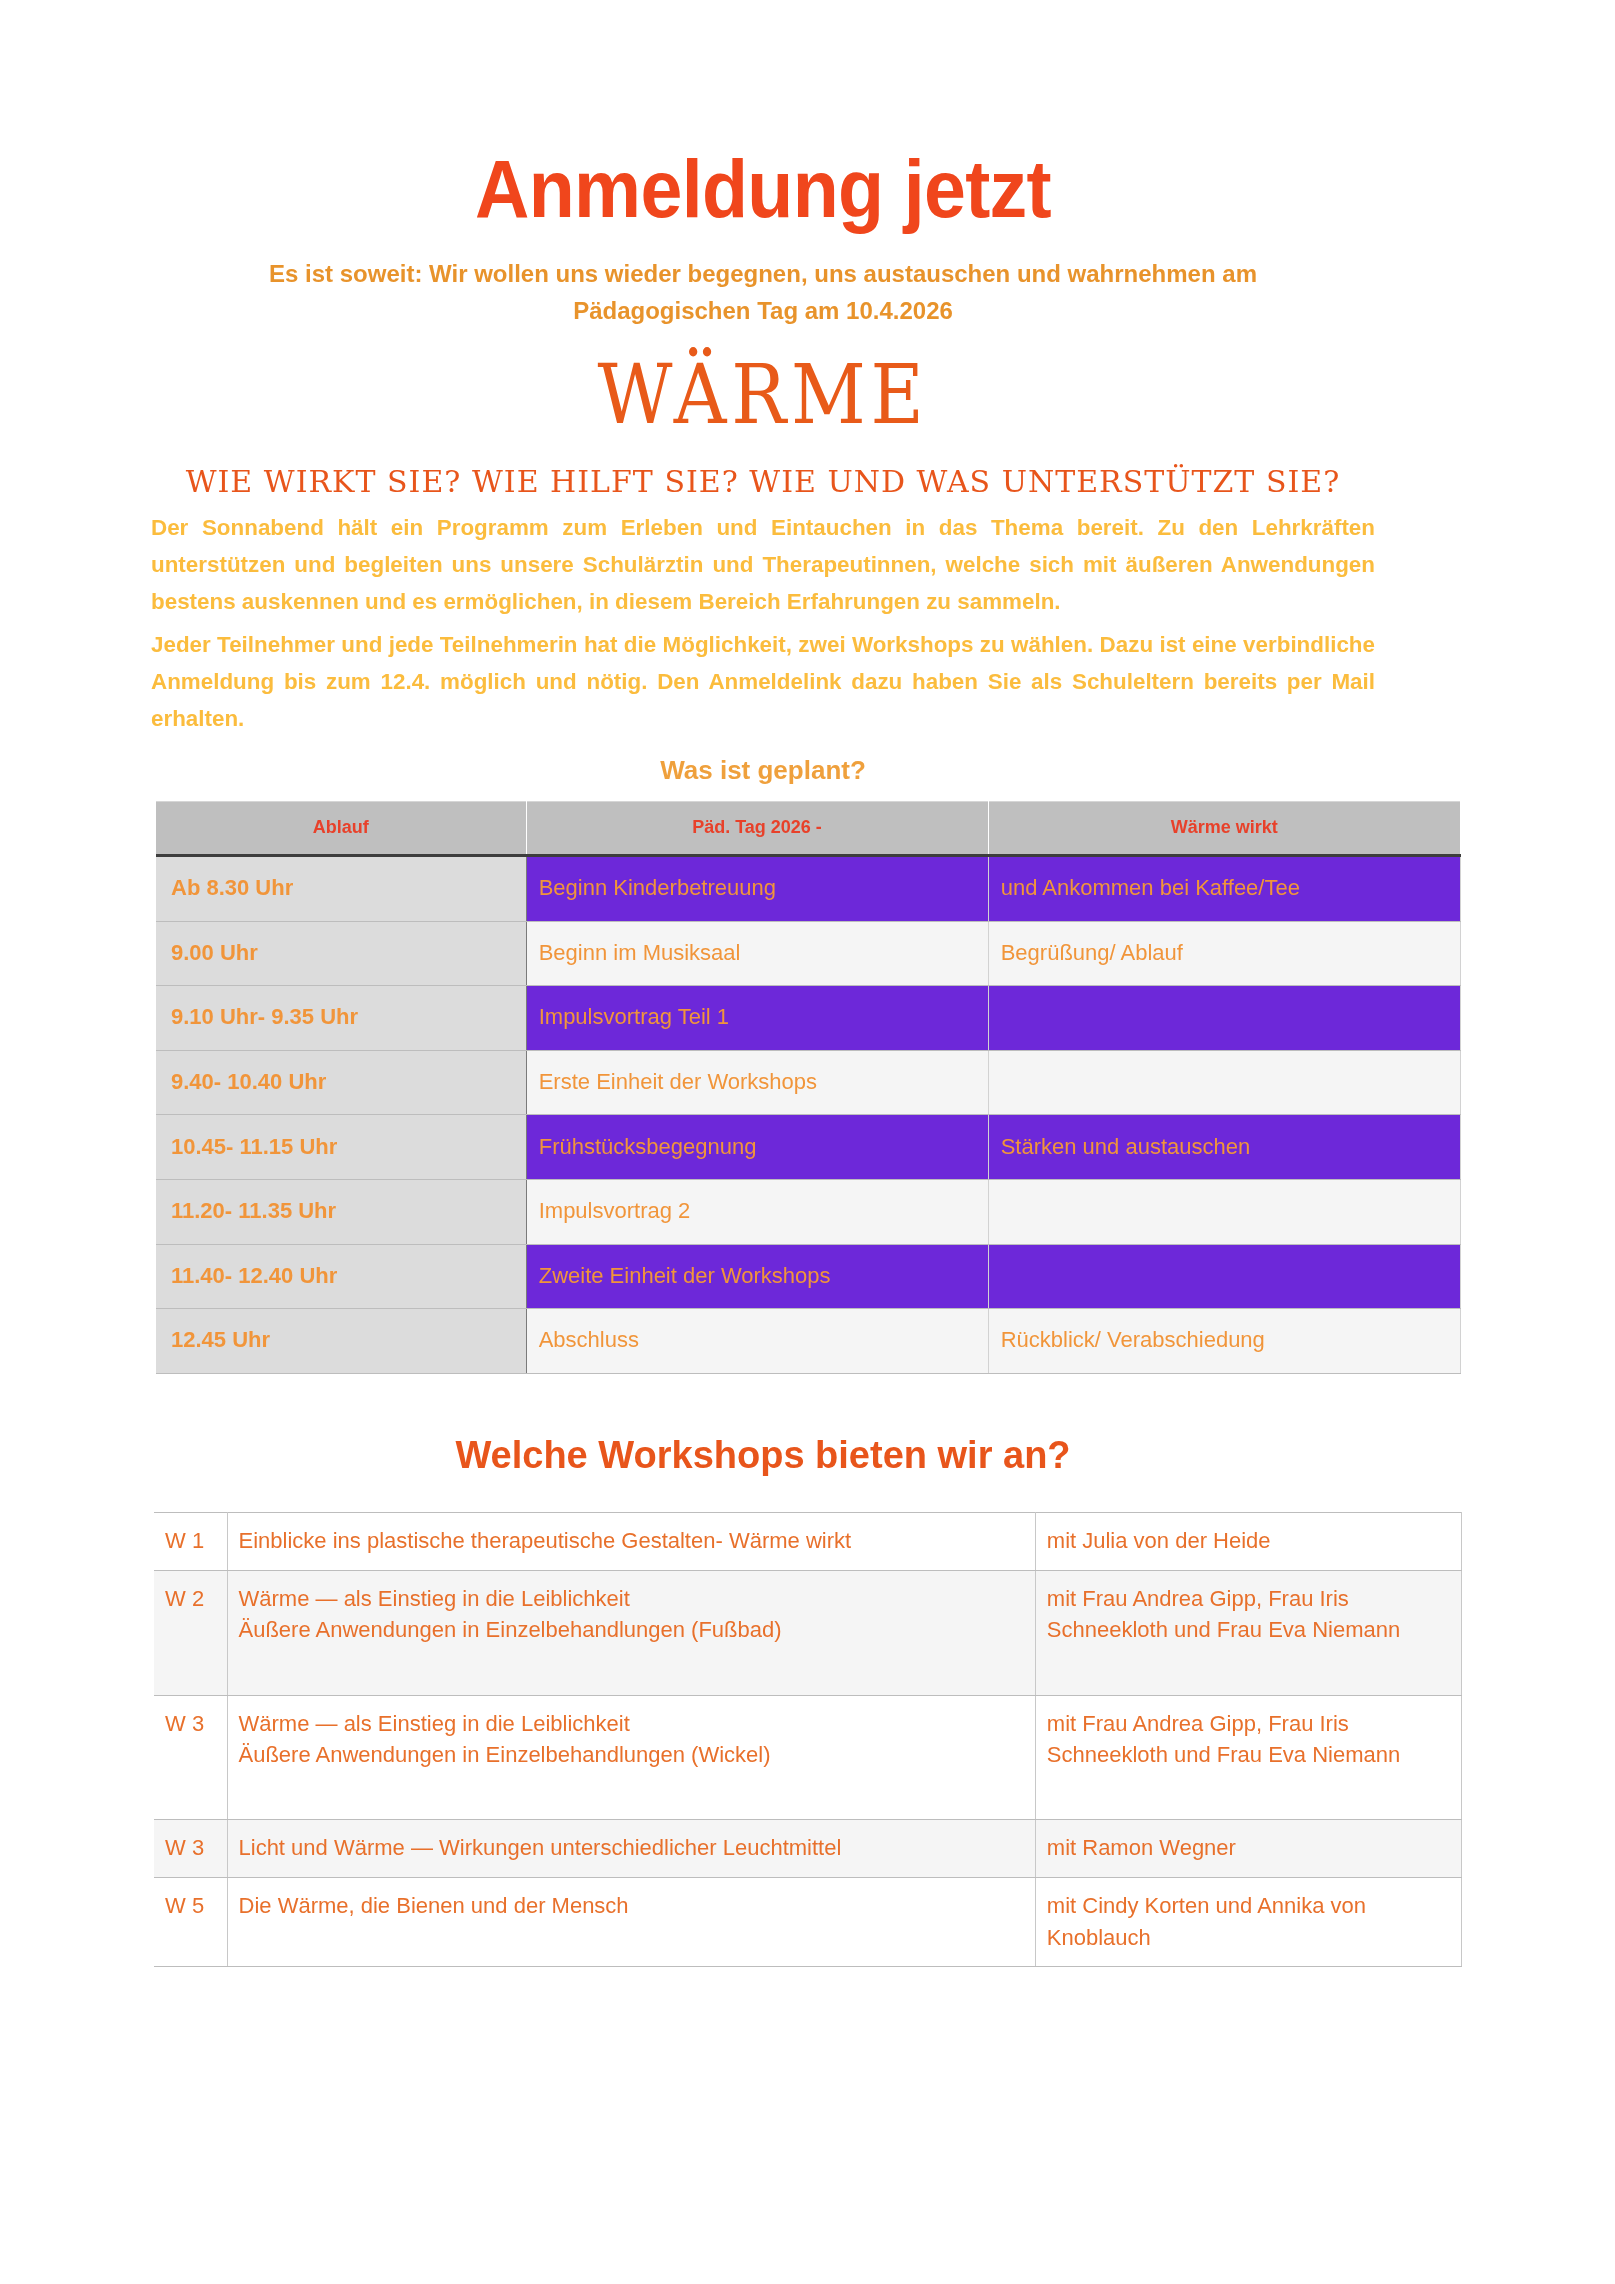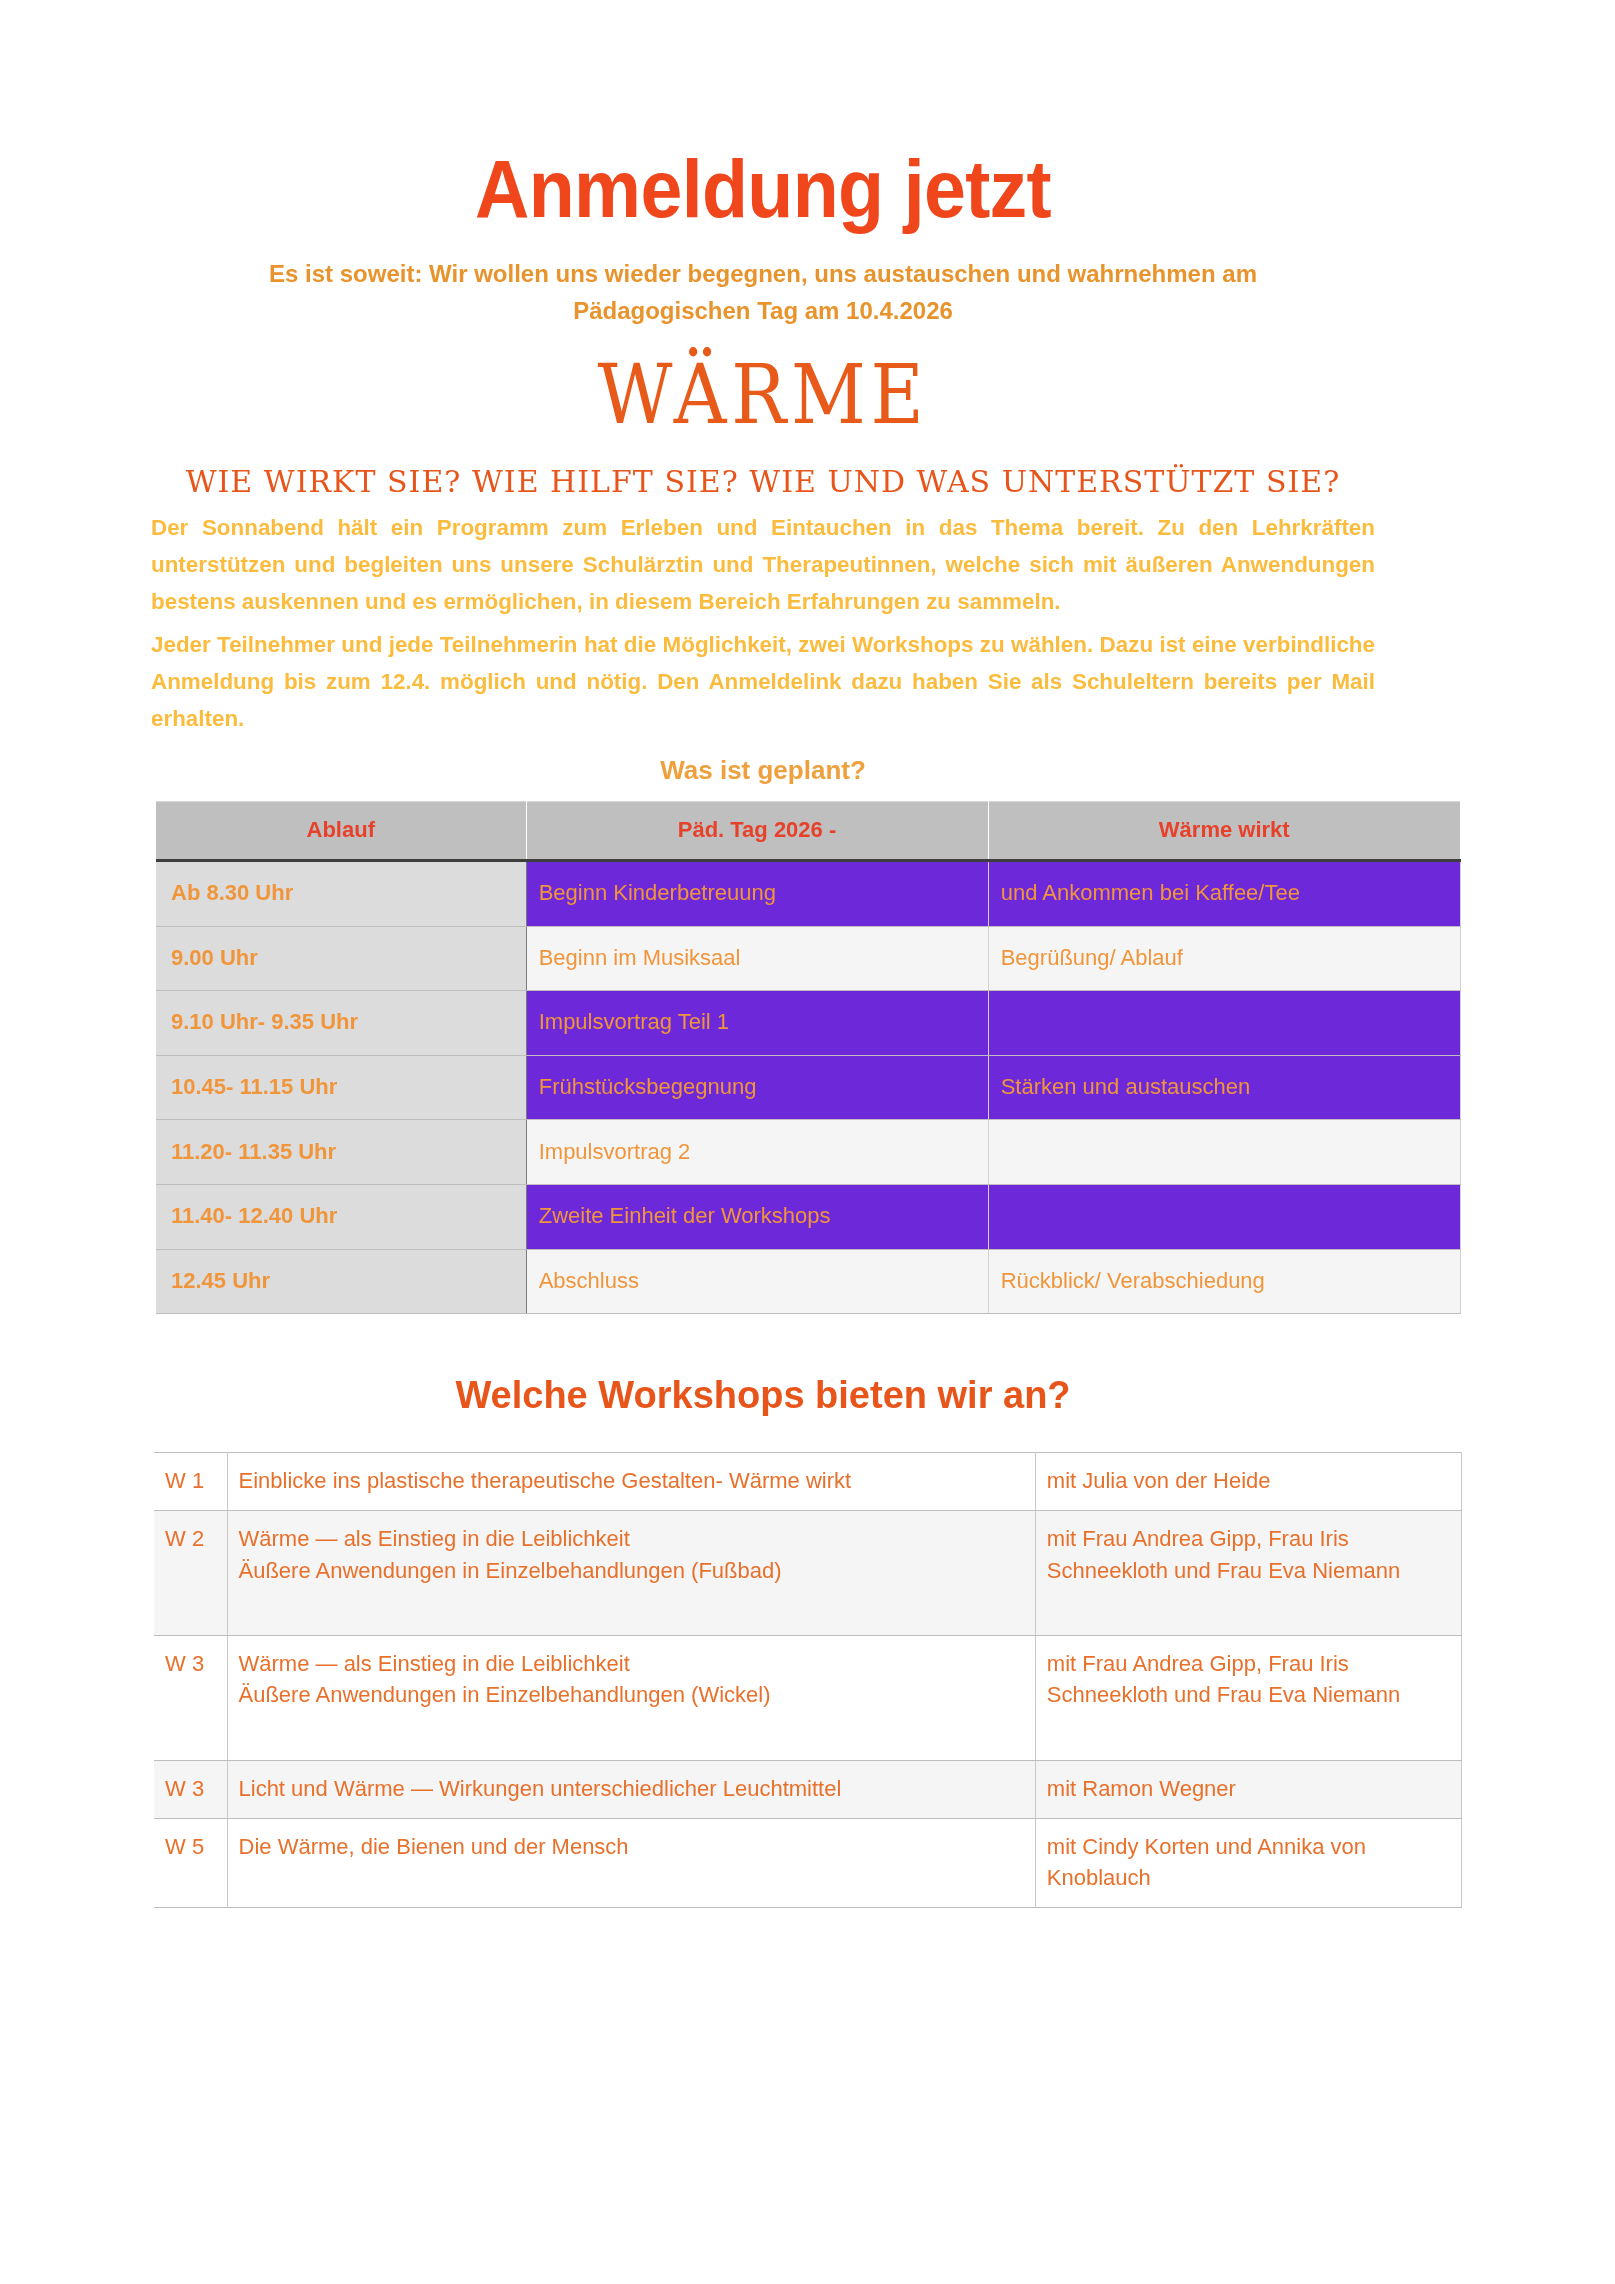--- a/index.html
+++ b/index.html
@@ -107,21 +107,21 @@
     border-collapse: collapse;
     table-layout: fixed;
   }
   table.schedule col.c1 { width: 370px; }
   table.schedule col.c2 { width: 462px; }
   table.schedule col.c3 { width: 472px; }
 
   table.schedule thead th {
     background: #BFBFBF;
     color: #E8412A;
-    font-size: 22px;
+    font-size: 18px;
     font-weight: bold;
     text-align: center;
     padding: 15px 6.8px 16.3px 6.8px;
     border-right: 1.4px solid #FFFFFF;
     border-top: 1.4px solid #D6D6D6;
     border-bottom: 3.4px solid #3D3D3D;
   }
   table.schedule thead th:last-child { border-right: none; }
 
   table.schedule td {
@@ -236,20 +236,25 @@
         <tr class="even">
           <td class="time">9.00 Uhr</td>
           <td class="plain">Beginn im Musiksaal</td>
           <td class="plain">Begrüßung/ Ablauf</td>
         </tr>
         <tr class="odd">
           <td class="time">9.10 Uhr- 9.35 Uhr</td>
           <td class="plain">Impulsvortrag Teil 1</td>
           <td class="plain"></td>
         </tr>
+        <tr class="even">
+          <td class="time">9.40- 10.40 Uhr</td>
+          <td class="plain">Erste Einheit der Workshops</td>
+          <td class="plain"></td>
+        </tr>
         <tr class="odd">
           <td class="time">10.45- 11.15 Uhr</td>
           <td class="plain">Frühstücksbegegnung</td>
           <td class="plain">Stärken und austauschen</td>
         </tr>
         <tr class="even">
           <td class="time">11.20- 11.35 Uhr</td>
           <td class="plain">Impulsvortrag 2</td>
           <td class="plain"></td>
         </tr>

